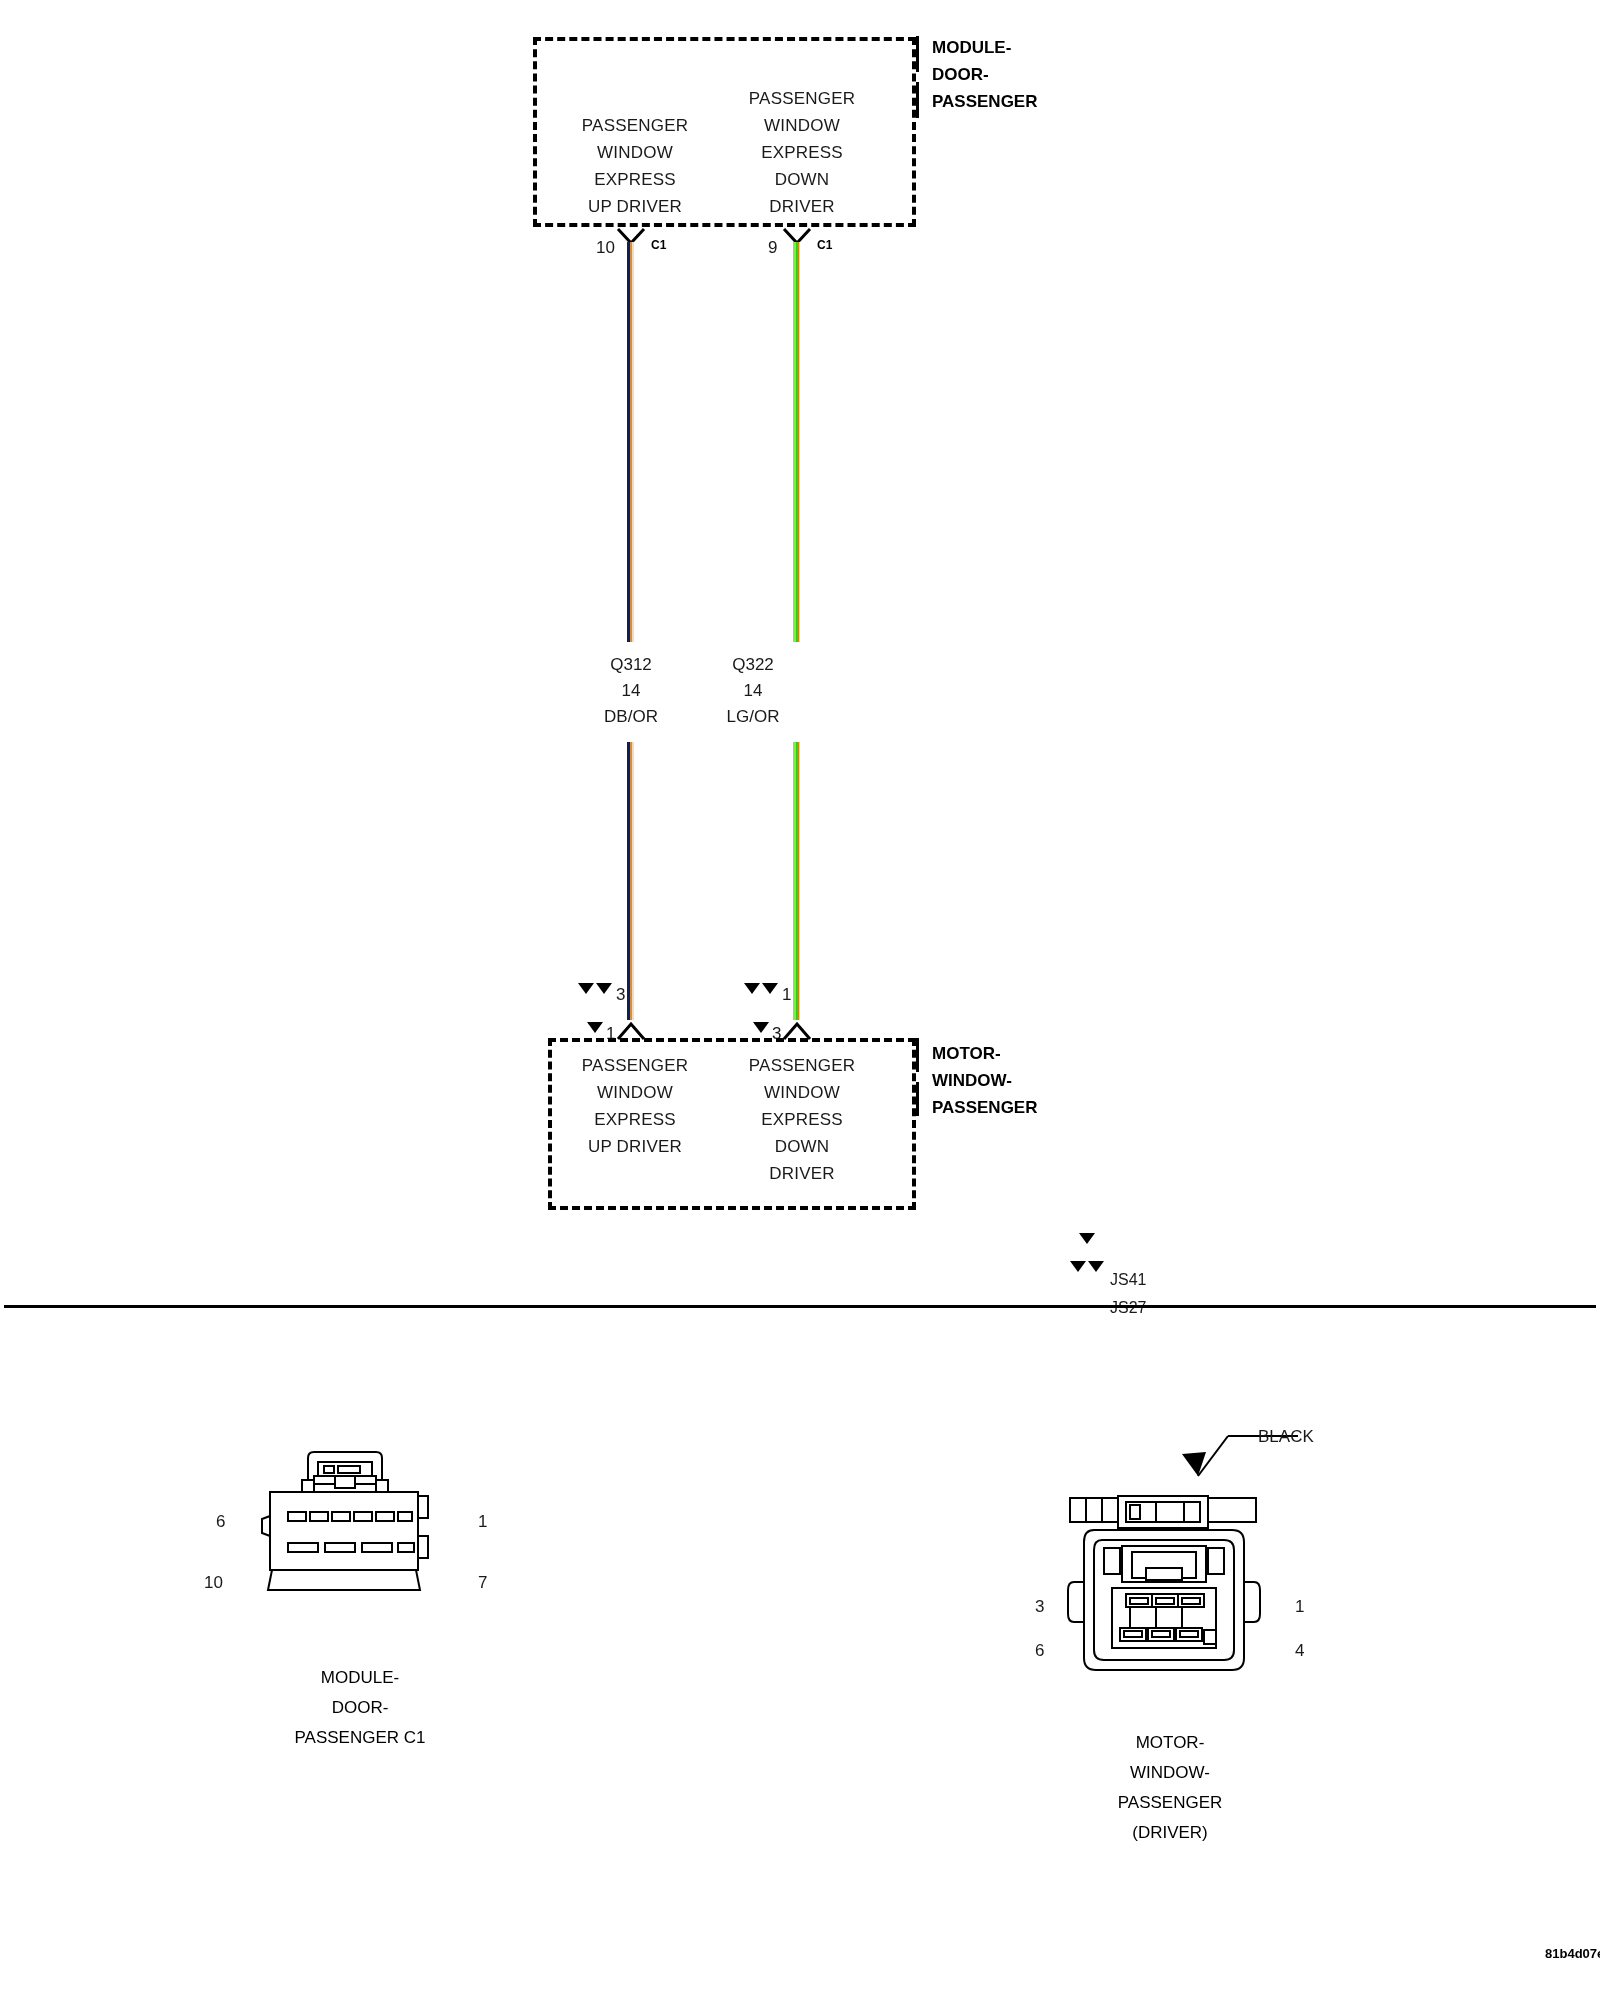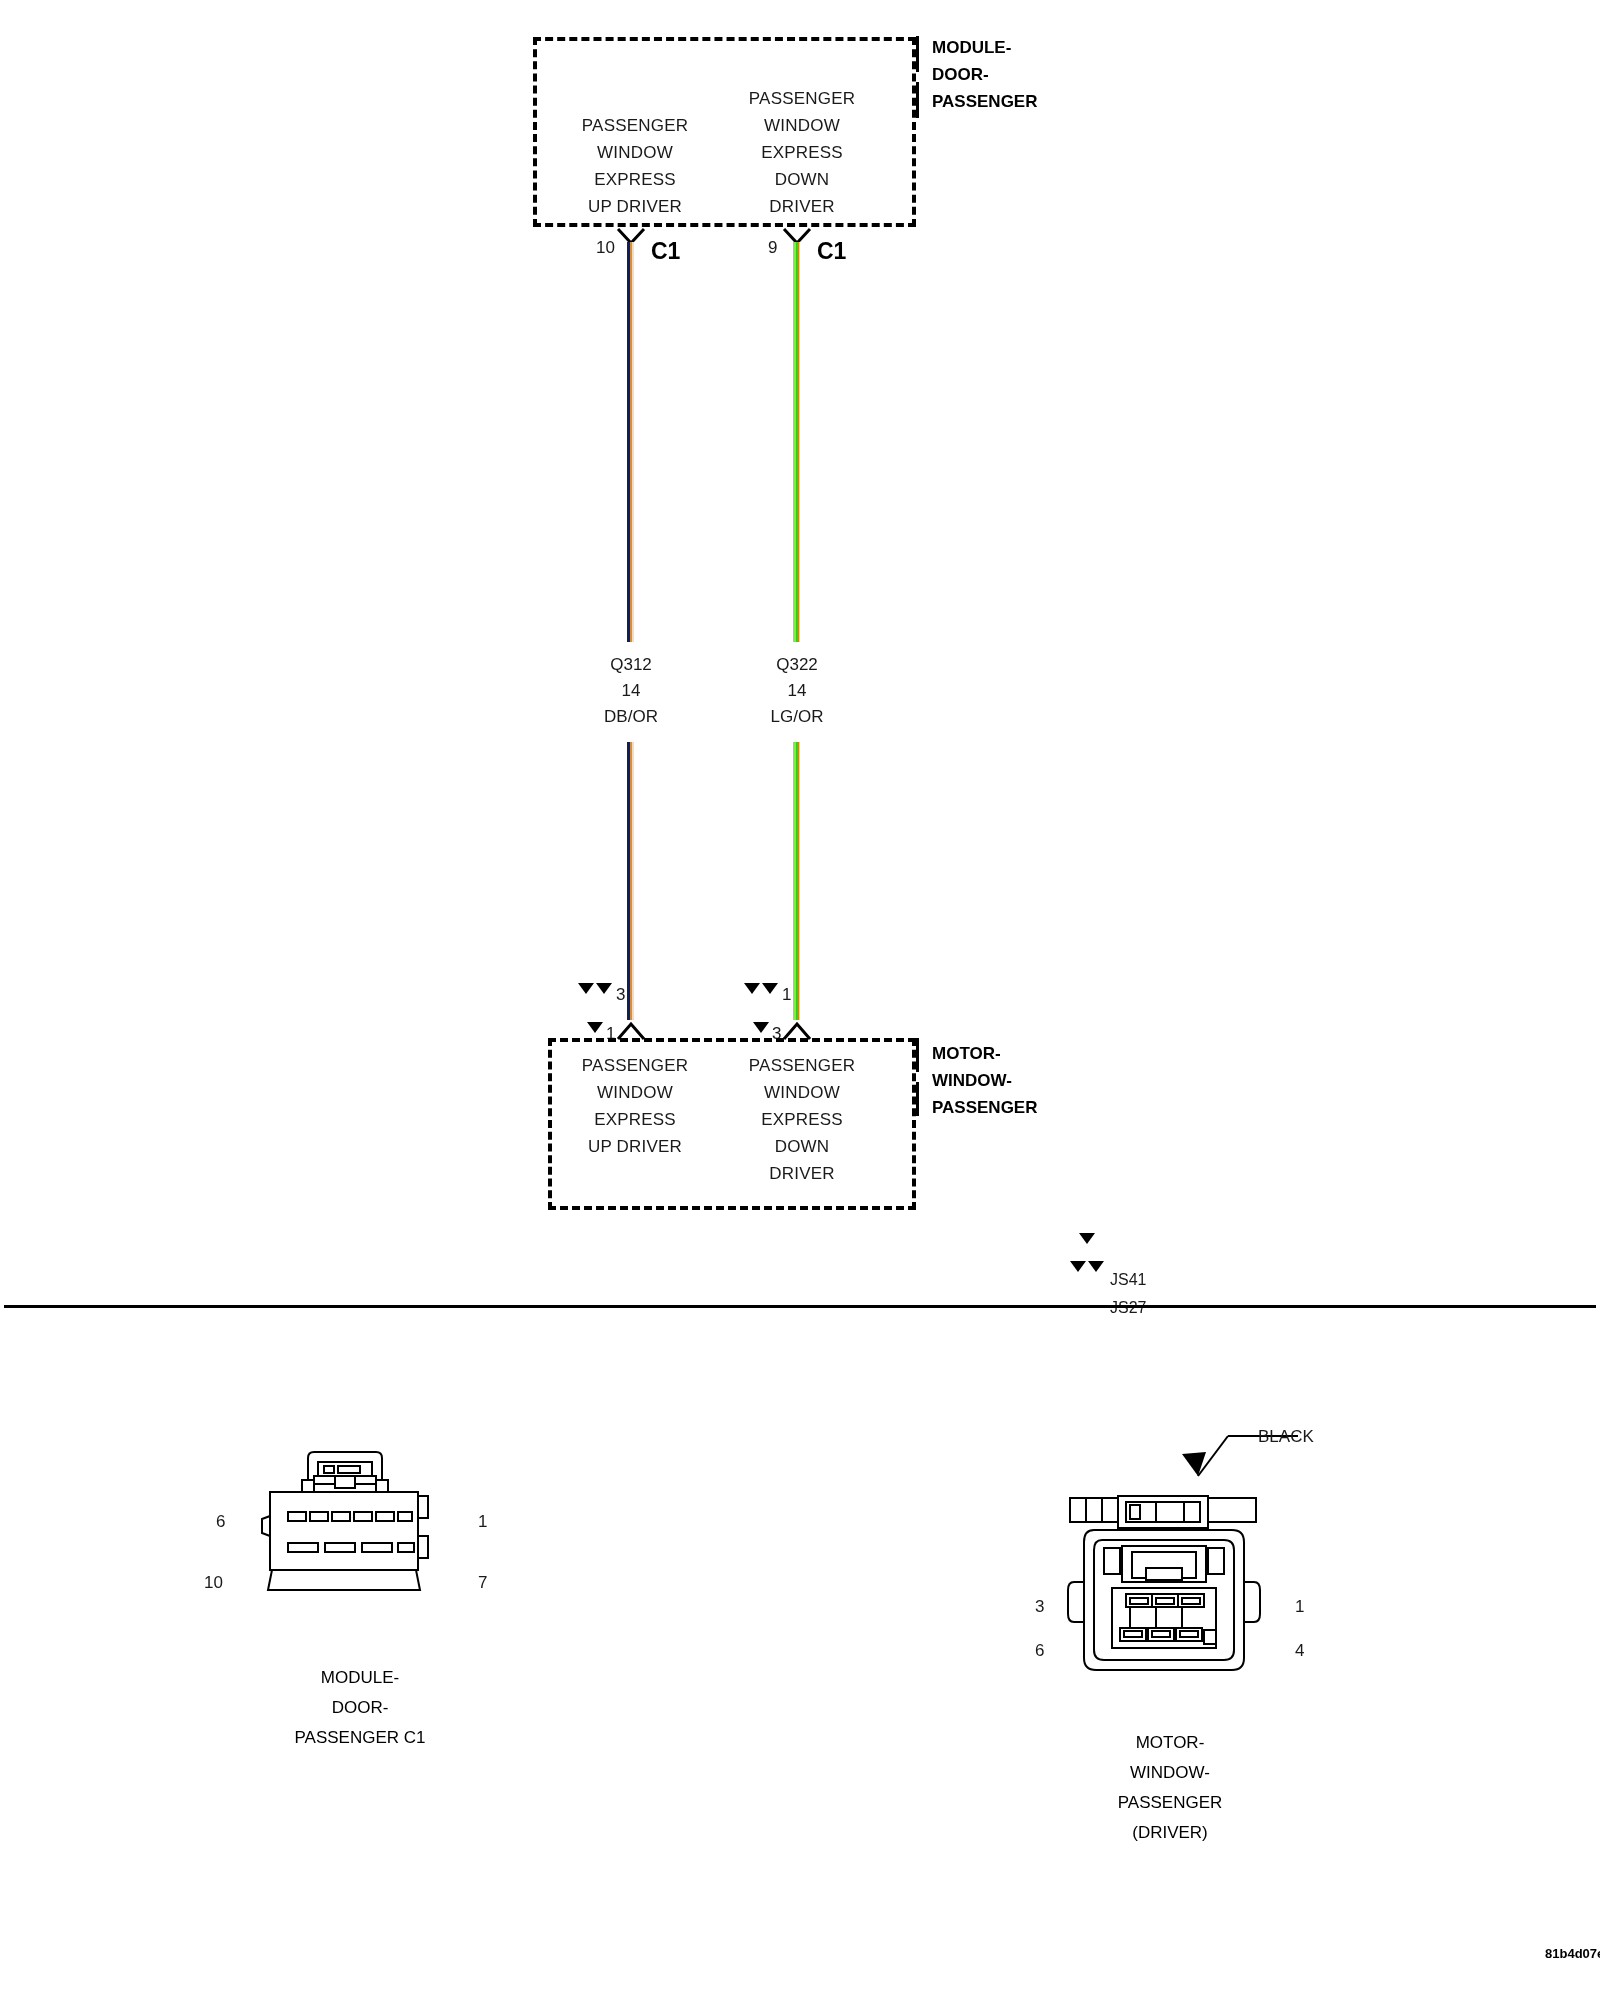--- a/index.html
+++ b/index.html
@@ -38,21 +38,21 @@
     font-weight: bold;
     color: #000000;
     white-space: nowrap;
   }
   .pin-num {
     font-size: 17px;
     color: #1a1a1a;
     white-space: nowrap;
   }
   .conn-id {
-    font-size: 23px;
+    font-size: 12px;
     font-weight: bold;
     color: #000000;
     white-space: nowrap;
   }
   .wire-txt {
     font-size: 17px;
     line-height: 26px;
     color: #1a1a1a;
     text-align: center;
     white-space: nowrap;
@@ -185,21 +185,21 @@
 
   <div class="wire wire-lgor" style="left:793px; top:242px; height:400px;"></div>
   <div class="wire wire-lgor" style="left:793px; top:742px; height:278px;"></div>
 
   <div class="abs wire-txt" style="left:560px; top:652px; width:142px;">
     <div>Q312</div>
     <div>14</div>
     <div>DB/OR</div>
   </div>
 
-  <div class="abs wire-txt" style="left:726px; top:652px; width:142px;">
+  <div class="abs wire-txt" style="left:682px; top:652px; width:142px;">
     <div>Q322</div>
     <div>14</div>
     <div>LG/OR</div>
   </div>
 
   <div class="tri" style="left:578px; top:983px;"></div>
   <div class="tri" style="left:596px; top:983px;"></div>
   <div class="abs pin-num" style="left:616px; top:985px;">3</div>
 
   <div class="tri" style="left:587px; top:1022px;"></div>

